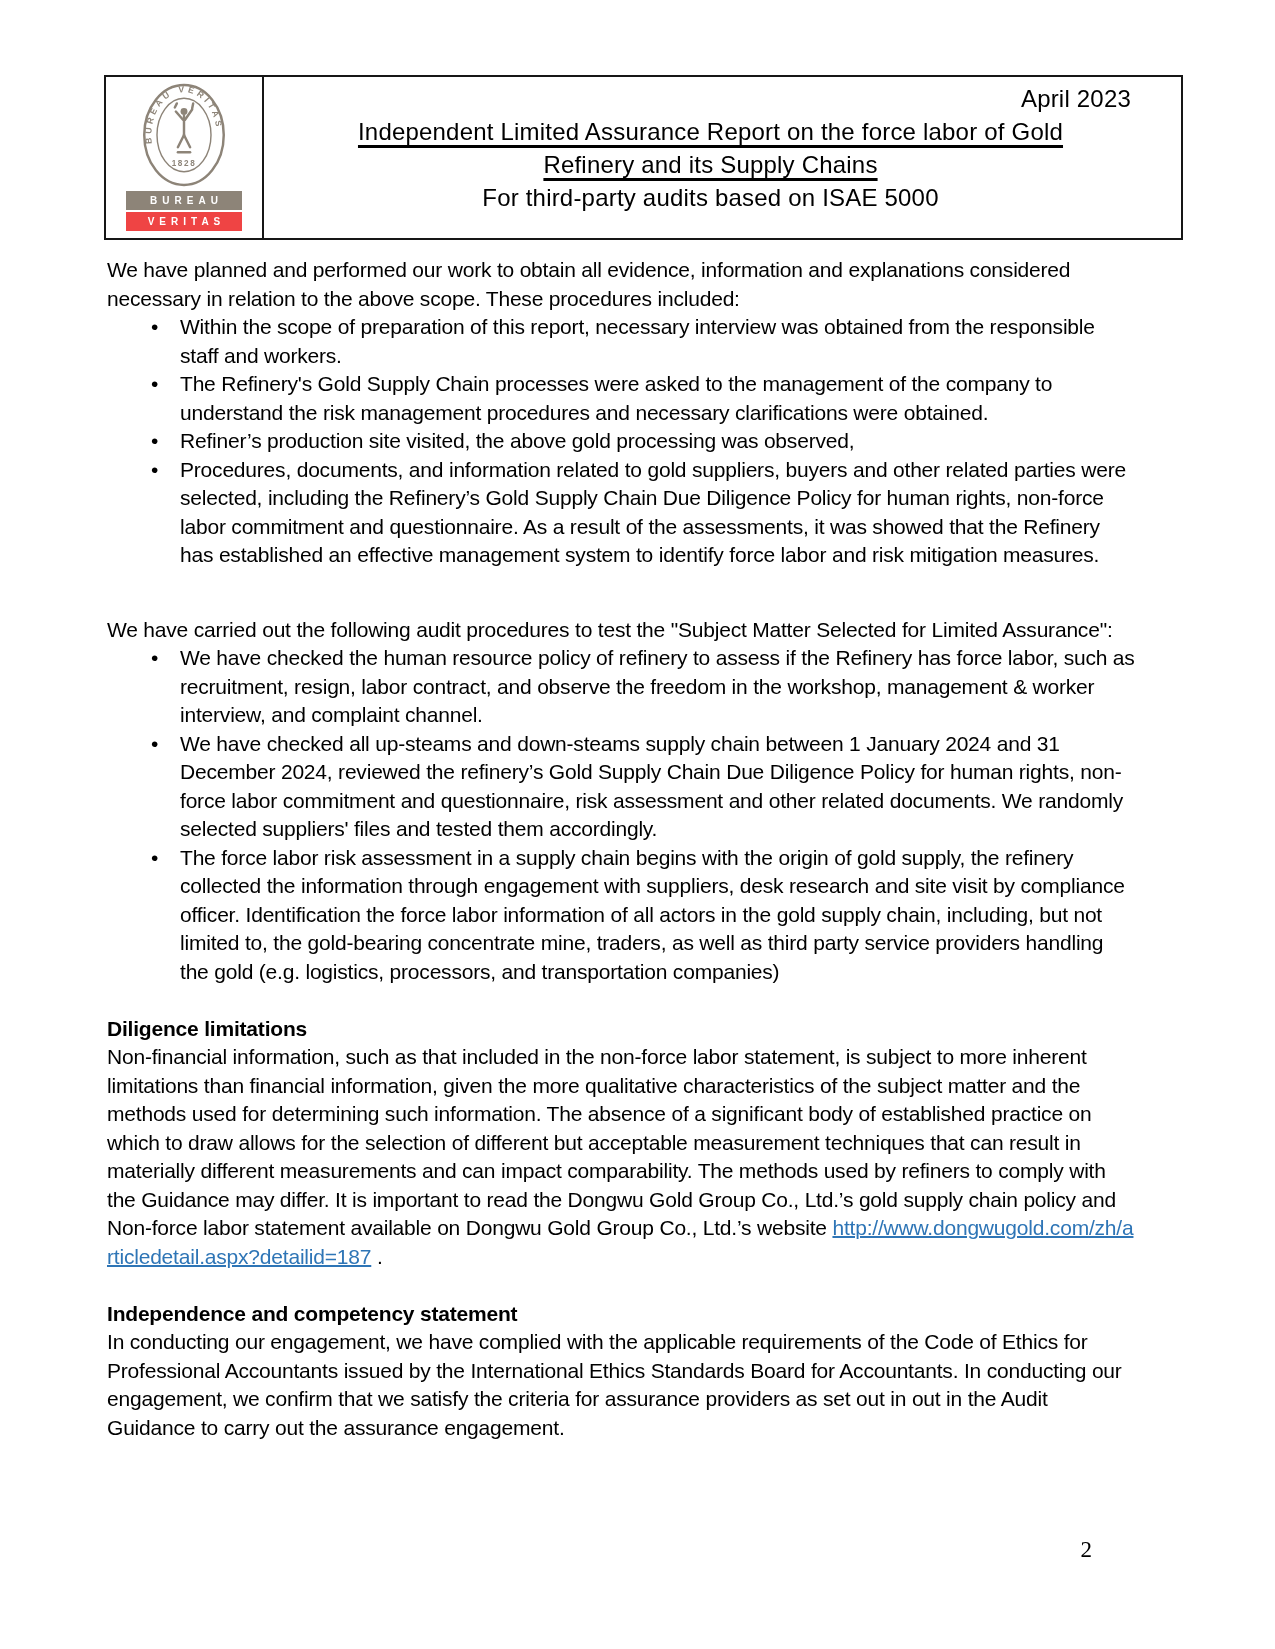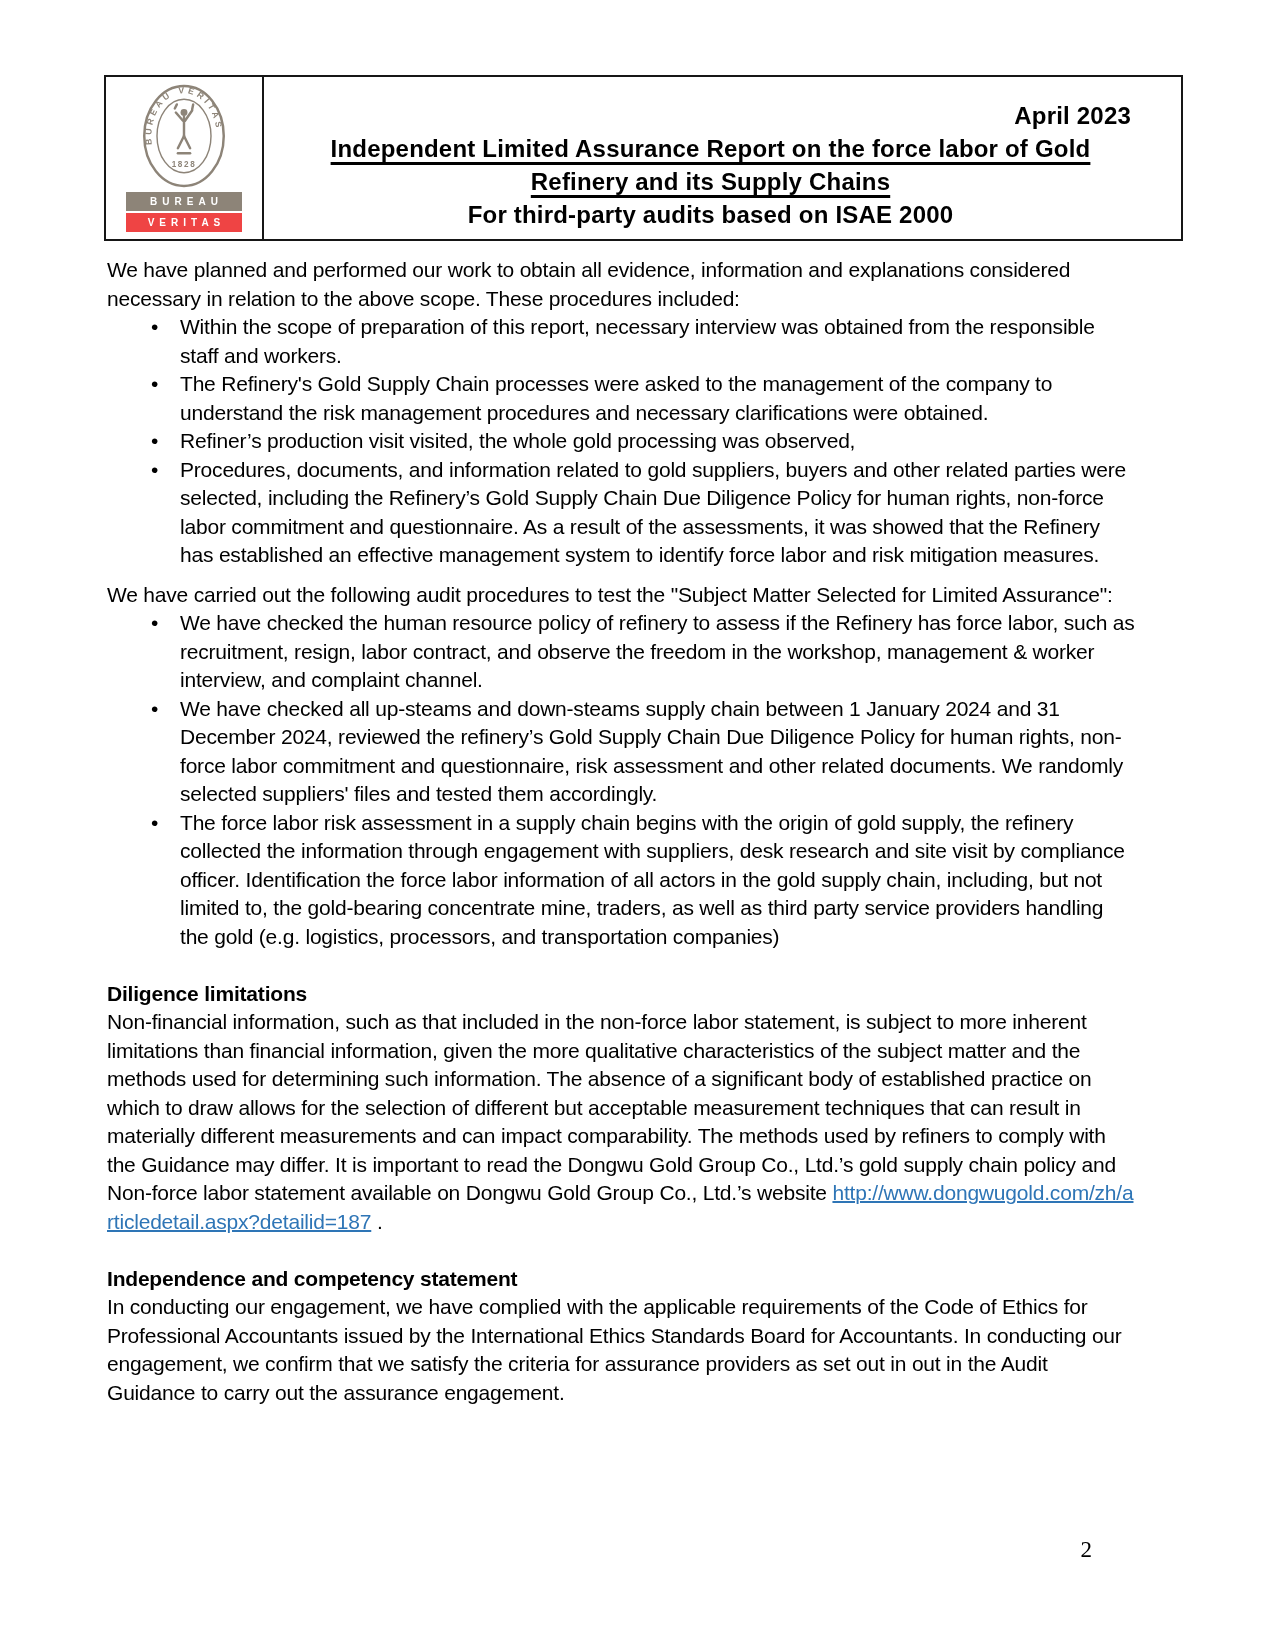--- a/index.html
+++ b/index.html
@@ -33,22 +33,22 @@
     display:flex; align-items:center; justify-content:center;
     color:#ffffff; font-weight:bold; font-size:10px;
     letter-spacing:5px; text-indent:5px;
     font-family:"Liberation Sans", sans-serif;
   }
   .logo-bar.gray { background:#8D8478; }
   .logo-bar.red  { background:#ef4444; margin-top:2px; }
 
   .title-cell {
     flex:1;
-    padding:22px 50px 8px 26px;
-    font-weight:bold;
+    padding:5px 50px 8px 26px;
+    font-weight:normal;
     font-size:24px;
     line-height:33px;
     letter-spacing:0.2px;
   }
   .date-line { text-align:right; }
   .title-line {
     text-align:center;
     text-decoration:underline;
     text-decoration-thickness:2.5px;
     text-underline-offset:5px;
@@ -57,21 +57,21 @@
 
   
   .content {
     position:absolute; left:107px; top:256px;
     width:1030px;
     font-size:21px;
     line-height:28.5px;
     letter-spacing:-0.2px;
   }
   .body-para { margin:0; }
-  .para-gap { margin-top:11px; }
+  .para-gap { margin-top:46px; }
   ul.bullets { list-style:none; margin:0; padding:0; }
   ul.bullets > li {
     position:relative;
     padding-left:73px;
   }
   ul.bullets > li::before {
     content:"\2022";
     position:absolute; left:44px; top:0;
     font-size:21px;
   }
@@ -134,31 +134,31 @@
       </svg>
       <div class="logo-bars">
         <div class="logo-bar gray">BUREAU</div>
         <div class="logo-bar red">VERITAS</div>
       </div>
     </div>
     <div class="title-cell">
       <div class="date-line">April 2023</div>
       <div class="title-line">Independent Limited Assurance Report on the force labor of Gold</div>
       <div class="title-line">Refinery and its Supply Chains</div>
-      <div class="subtitle-line">For third-party audits based on ISAE 2000</div>
+      <div class="subtitle-line">For third-party audits based on ISAE 5000</div>
     </div>
   </div>
 
   <div class="content">
 
     <p class="body-para">We have planned and performed our work to obtain all evidence, information and explanations considered necessary in relation to the above scope. These procedures included:</p>
     <ul class="bullets">
       <li>Within the scope of preparation of this report, necessary interview was obtained from the responsible staff and workers.</li>
       <li>The Refinery's Gold Supply Chain processes were asked to the management of the company to understand the risk management procedures and necessary clarifications were obtained.</li>
-      <li>Refiner’s production visit visited, the whole gold processing was observed,</li>
+      <li>Refiner’s production site visited, the above gold processing was observed,</li>
       <li>Procedures, documents, and information related to gold suppliers, buyers and other related parties were selected, including the Refinery’s Gold Supply Chain Due Diligence Policy for human rights, non-force labor commitment and questionnaire. As a result of the assessments, it was showed that the Refinery has established an effective management system to identify force labor and risk mitigation measures.</li>
     </ul>
 
     <p class="body-para para-gap">We have carried out the following audit procedures to test the "Subject Matter Selected for Limited Assurance":</p>
     <ul class="bullets">
       <li>We have checked the human resource policy of refinery to assess if the Refinery has force labor, such as recruitment, resign, labor contract, and observe the freedom in the workshop, management &amp; worker interview, and complaint channel.</li>
       <li>We have checked all up-steams and down-steams supply chain between 1 January 2024 and 31 December 2024, reviewed the refinery’s Gold Supply Chain Due Diligence Policy for human rights, non-force labor commitment and questionnaire, risk assessment and other related documents. We randomly selected suppliers' files and tested them accordingly.</li>
       <li>The force labor risk assessment in a supply chain begins with the origin of gold supply, the refinery collected the information through engagement with suppliers, desk research and site visit by compliance officer. Identification the force labor information of all actors in the gold supply chain, including, but not limited to, the gold-bearing concentrate mine, traders, as well as third party service providers handling the gold (e.g. logistics, processors, and transportation companies)</li>
     </ul>
 

